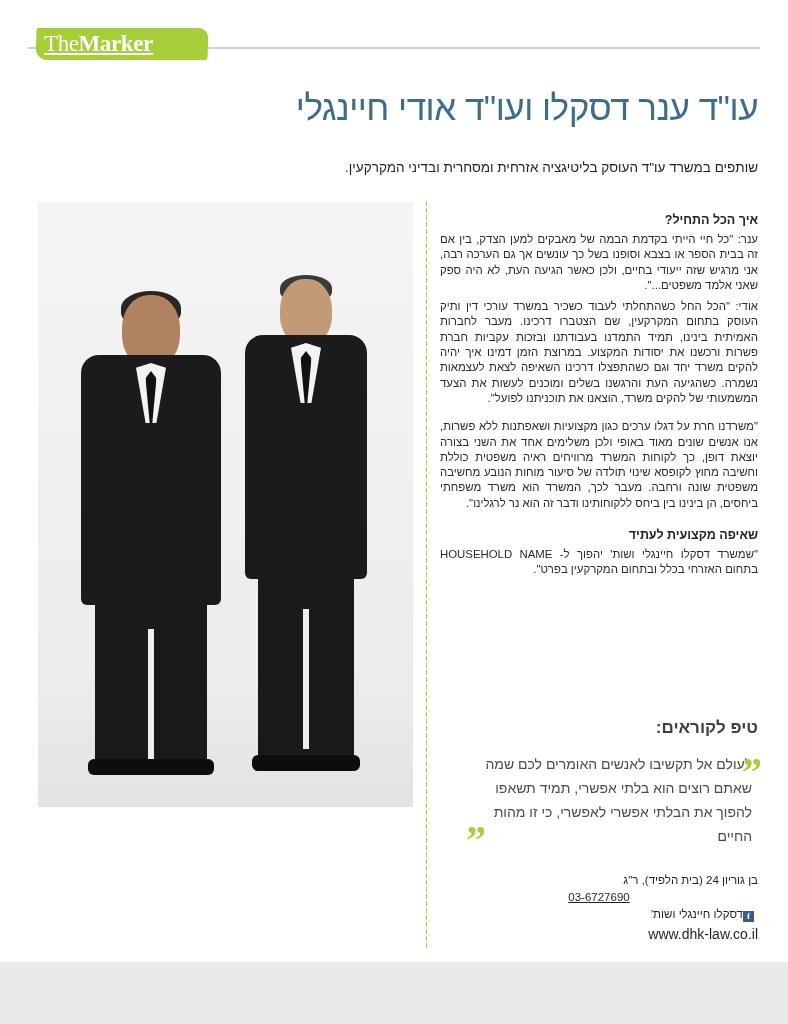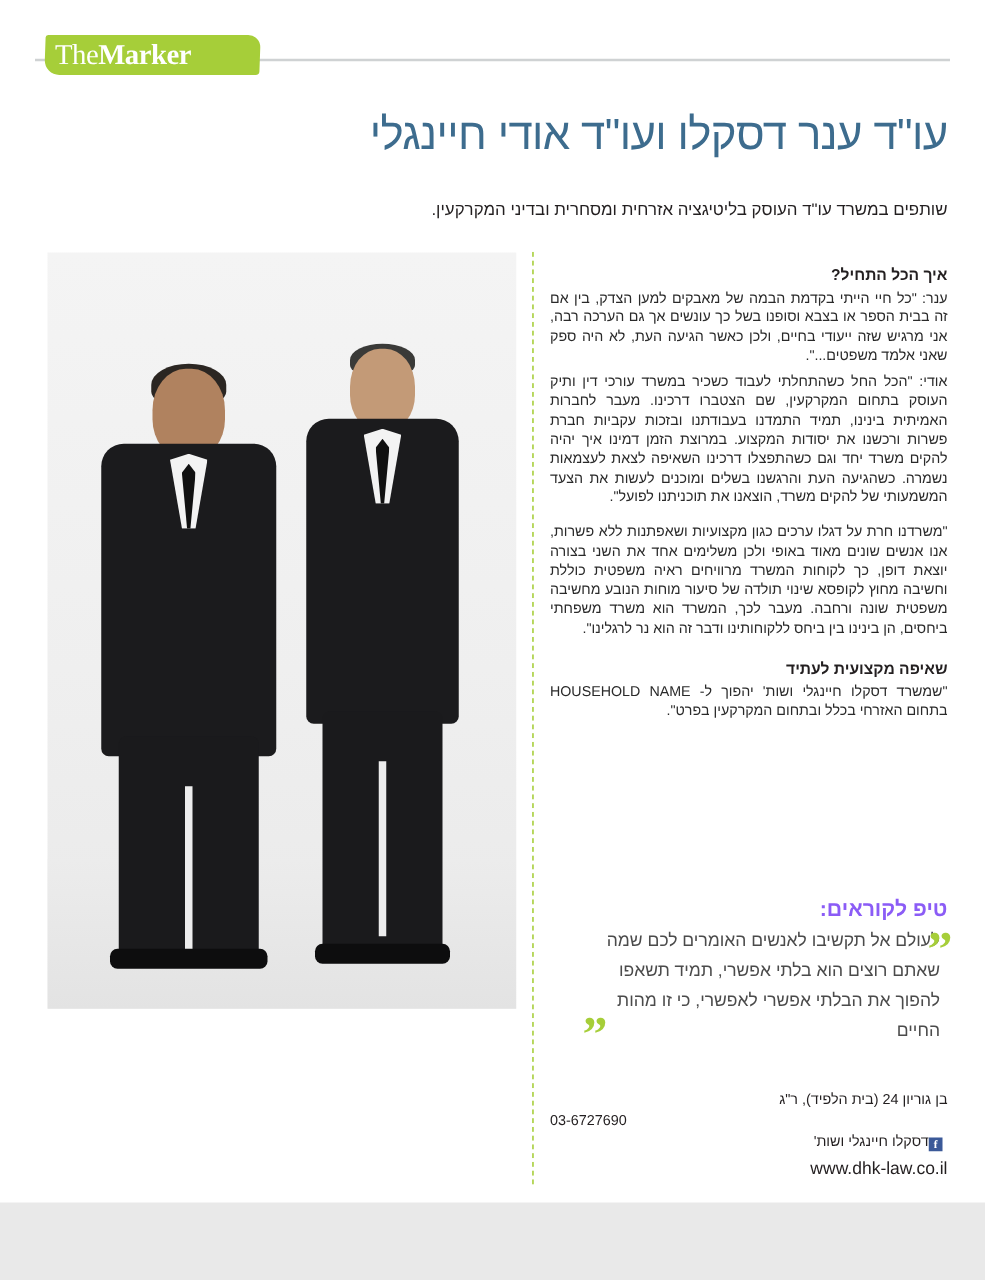--- a/index.html
+++ b/index.html
@@ -52,20 +52,21 @@
     width: 160px;
     height: 26px;
     direction: ltr;
     text-align: left;
     font-family: "Liberation Serif", serif;
     font-size: 23px;
     letter-spacing: -0.4px;
     color: #ffffff;
     line-height: 26px;
     white-space: nowrap;
+    text-decoration: underline;
   }
   .logo-text .bold { font-weight: bold; }
 
   
   .title {
     position: absolute;
     right: 30px;
     top: 86px;
     width: 560px;
     text-align: right;
@@ -197,22 +198,22 @@
     position: absolute;
     right: 30px;
     top: 718px;
     width: 318px;
     direction: rtl;
     text-align: right;
   }
   .tip-title {
     font-size: 17px;
     font-weight: bold;
-    color: #8b5cf6;
-    margin-bottom: 0;
+    color: #404040;
+    margin-bottom: 12px;
   }
   .tip-body {
     position: relative;
     font-size: 14px;
     line-height: 24px;
     color: #4b4b4b;
     padding: 2px 6px 2px 34px;
   }
   .qmark {
     position: absolute;
@@ -232,21 +233,22 @@
     top: 872px;
     width: 318px;
     direction: rtl;
     text-align: right;
     font-size: 11.5px;
     line-height: 17px;
     color: #231f20;
   }
   .contact .ltr {
     direction: ltr;
-    text-align: left;
+    text-align: center;
+    text-decoration: underline;
   }
   .fb {
     display: inline-block;
     width: 11px; height: 11px;
     background: #3b5998;
     color: #fff;
     font-size: 9px;
     line-height: 11px;
     text-align: center;
     font-family: "Liberation Serif", serif;

